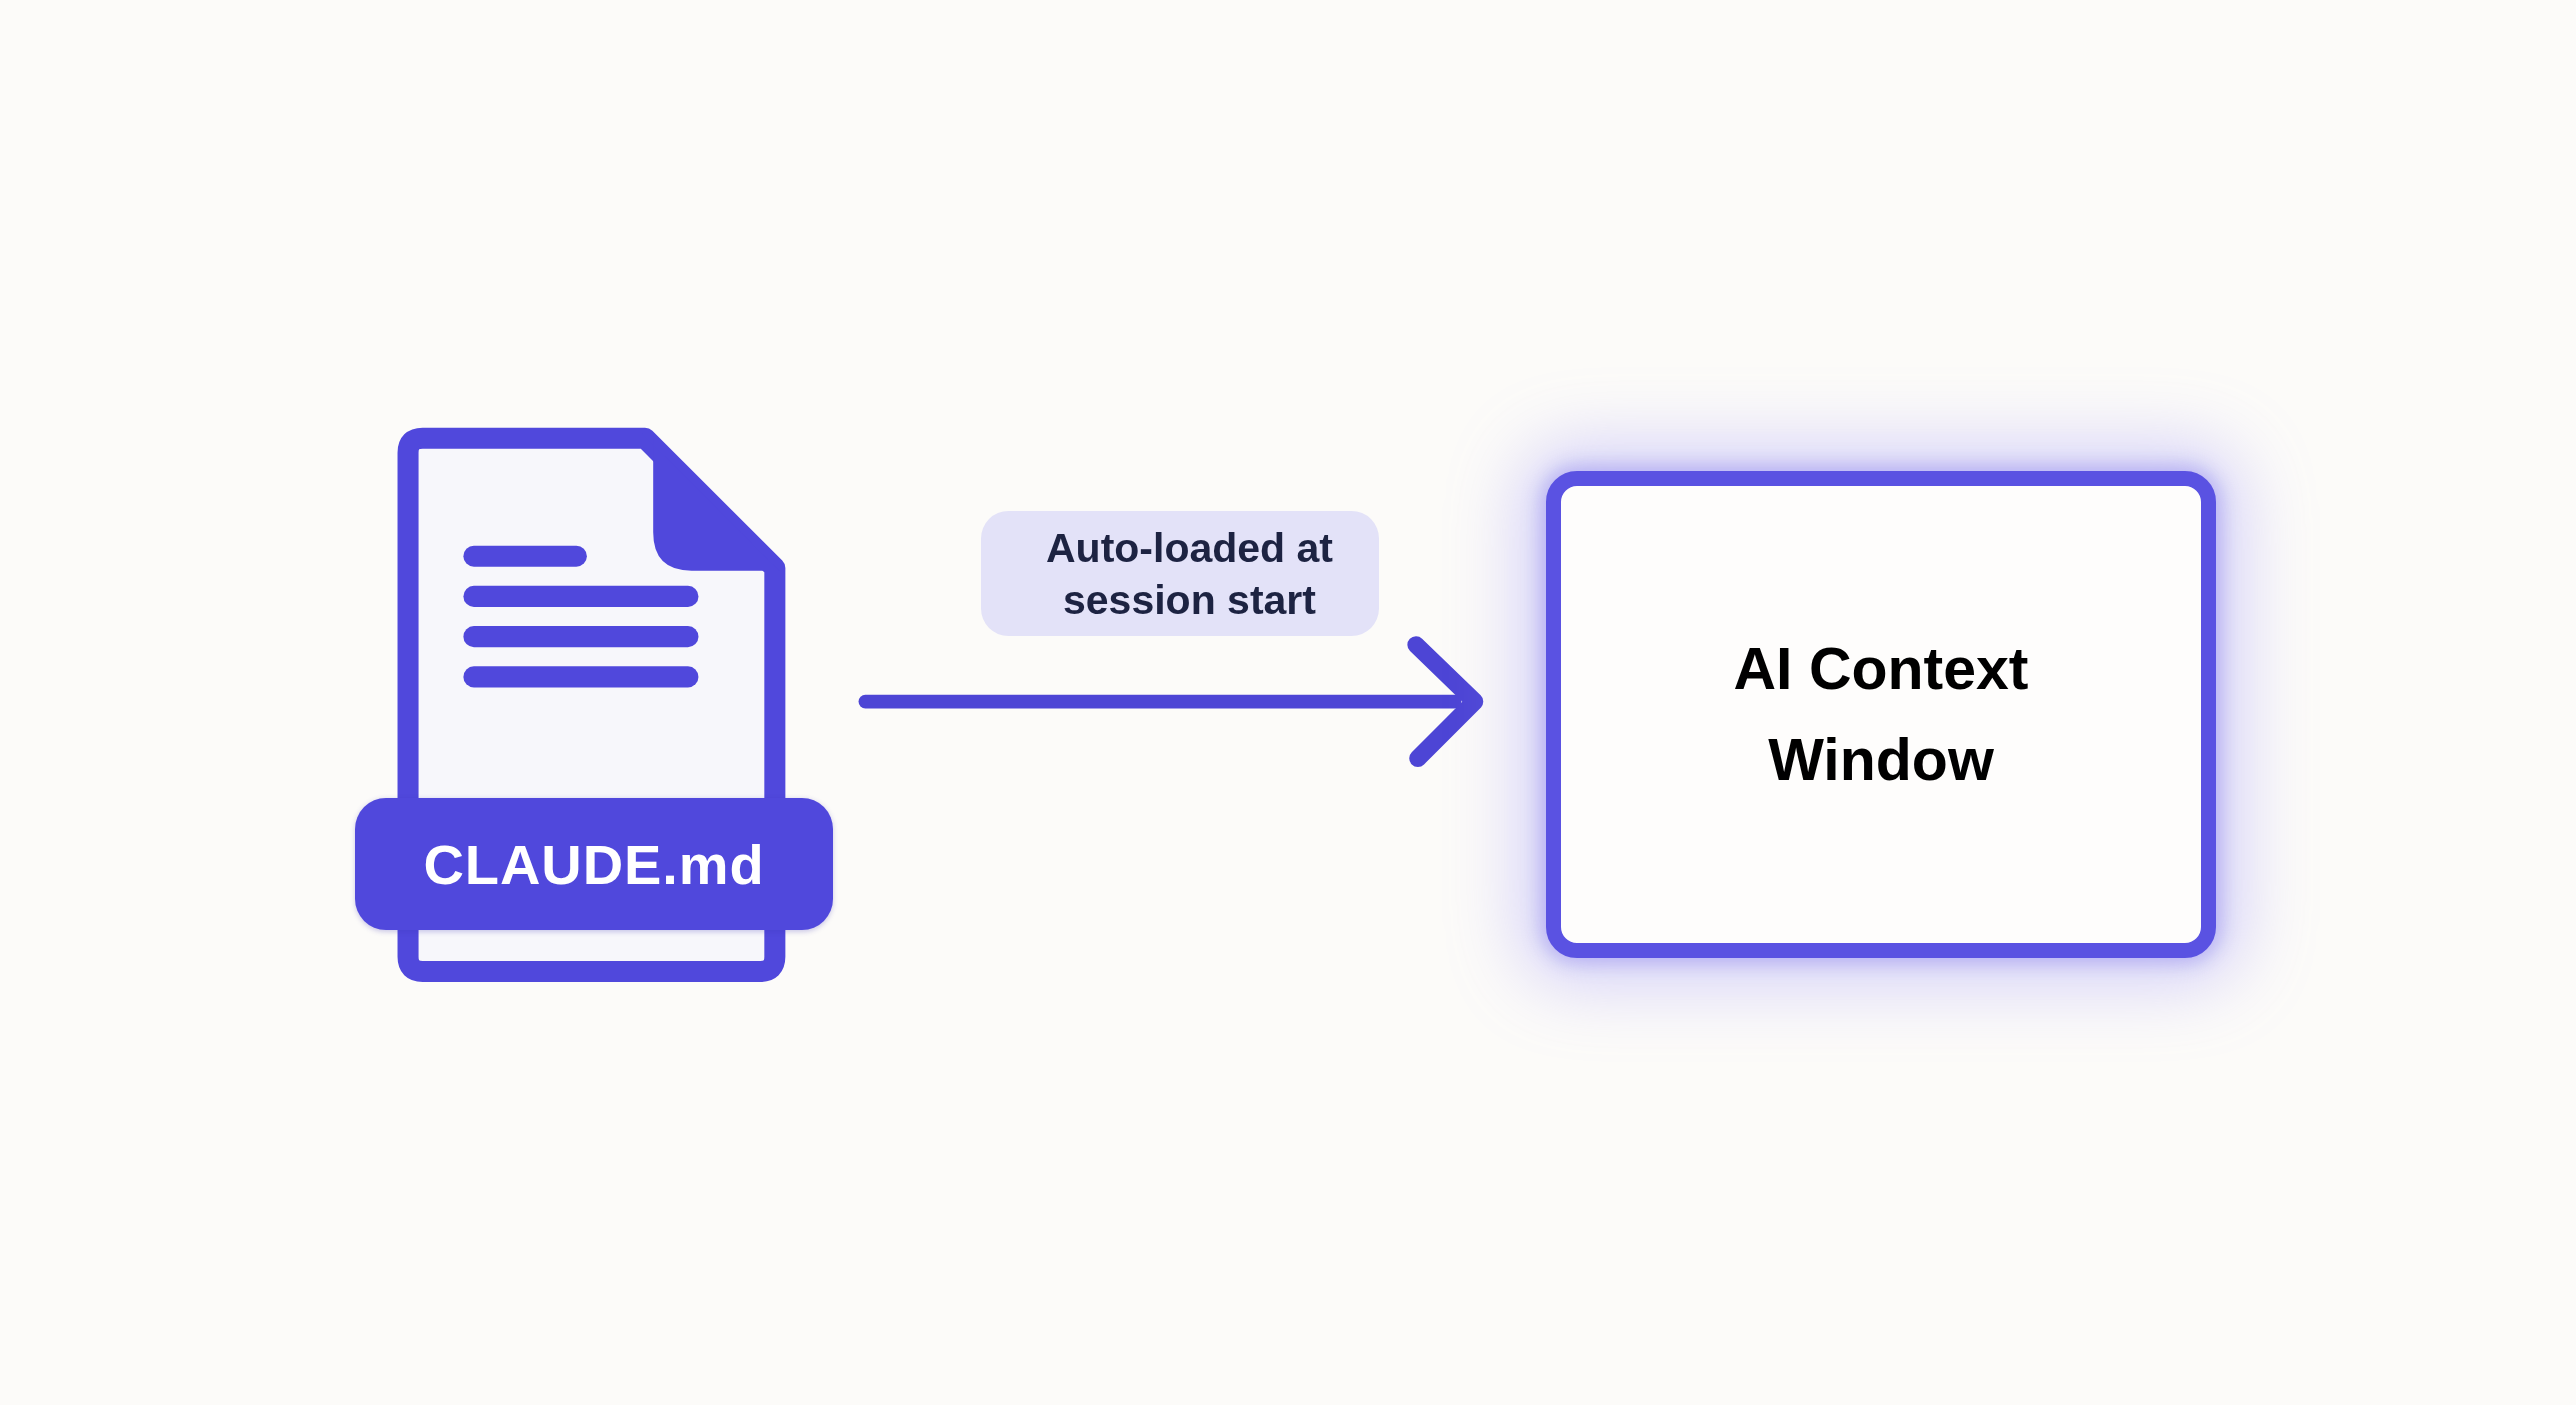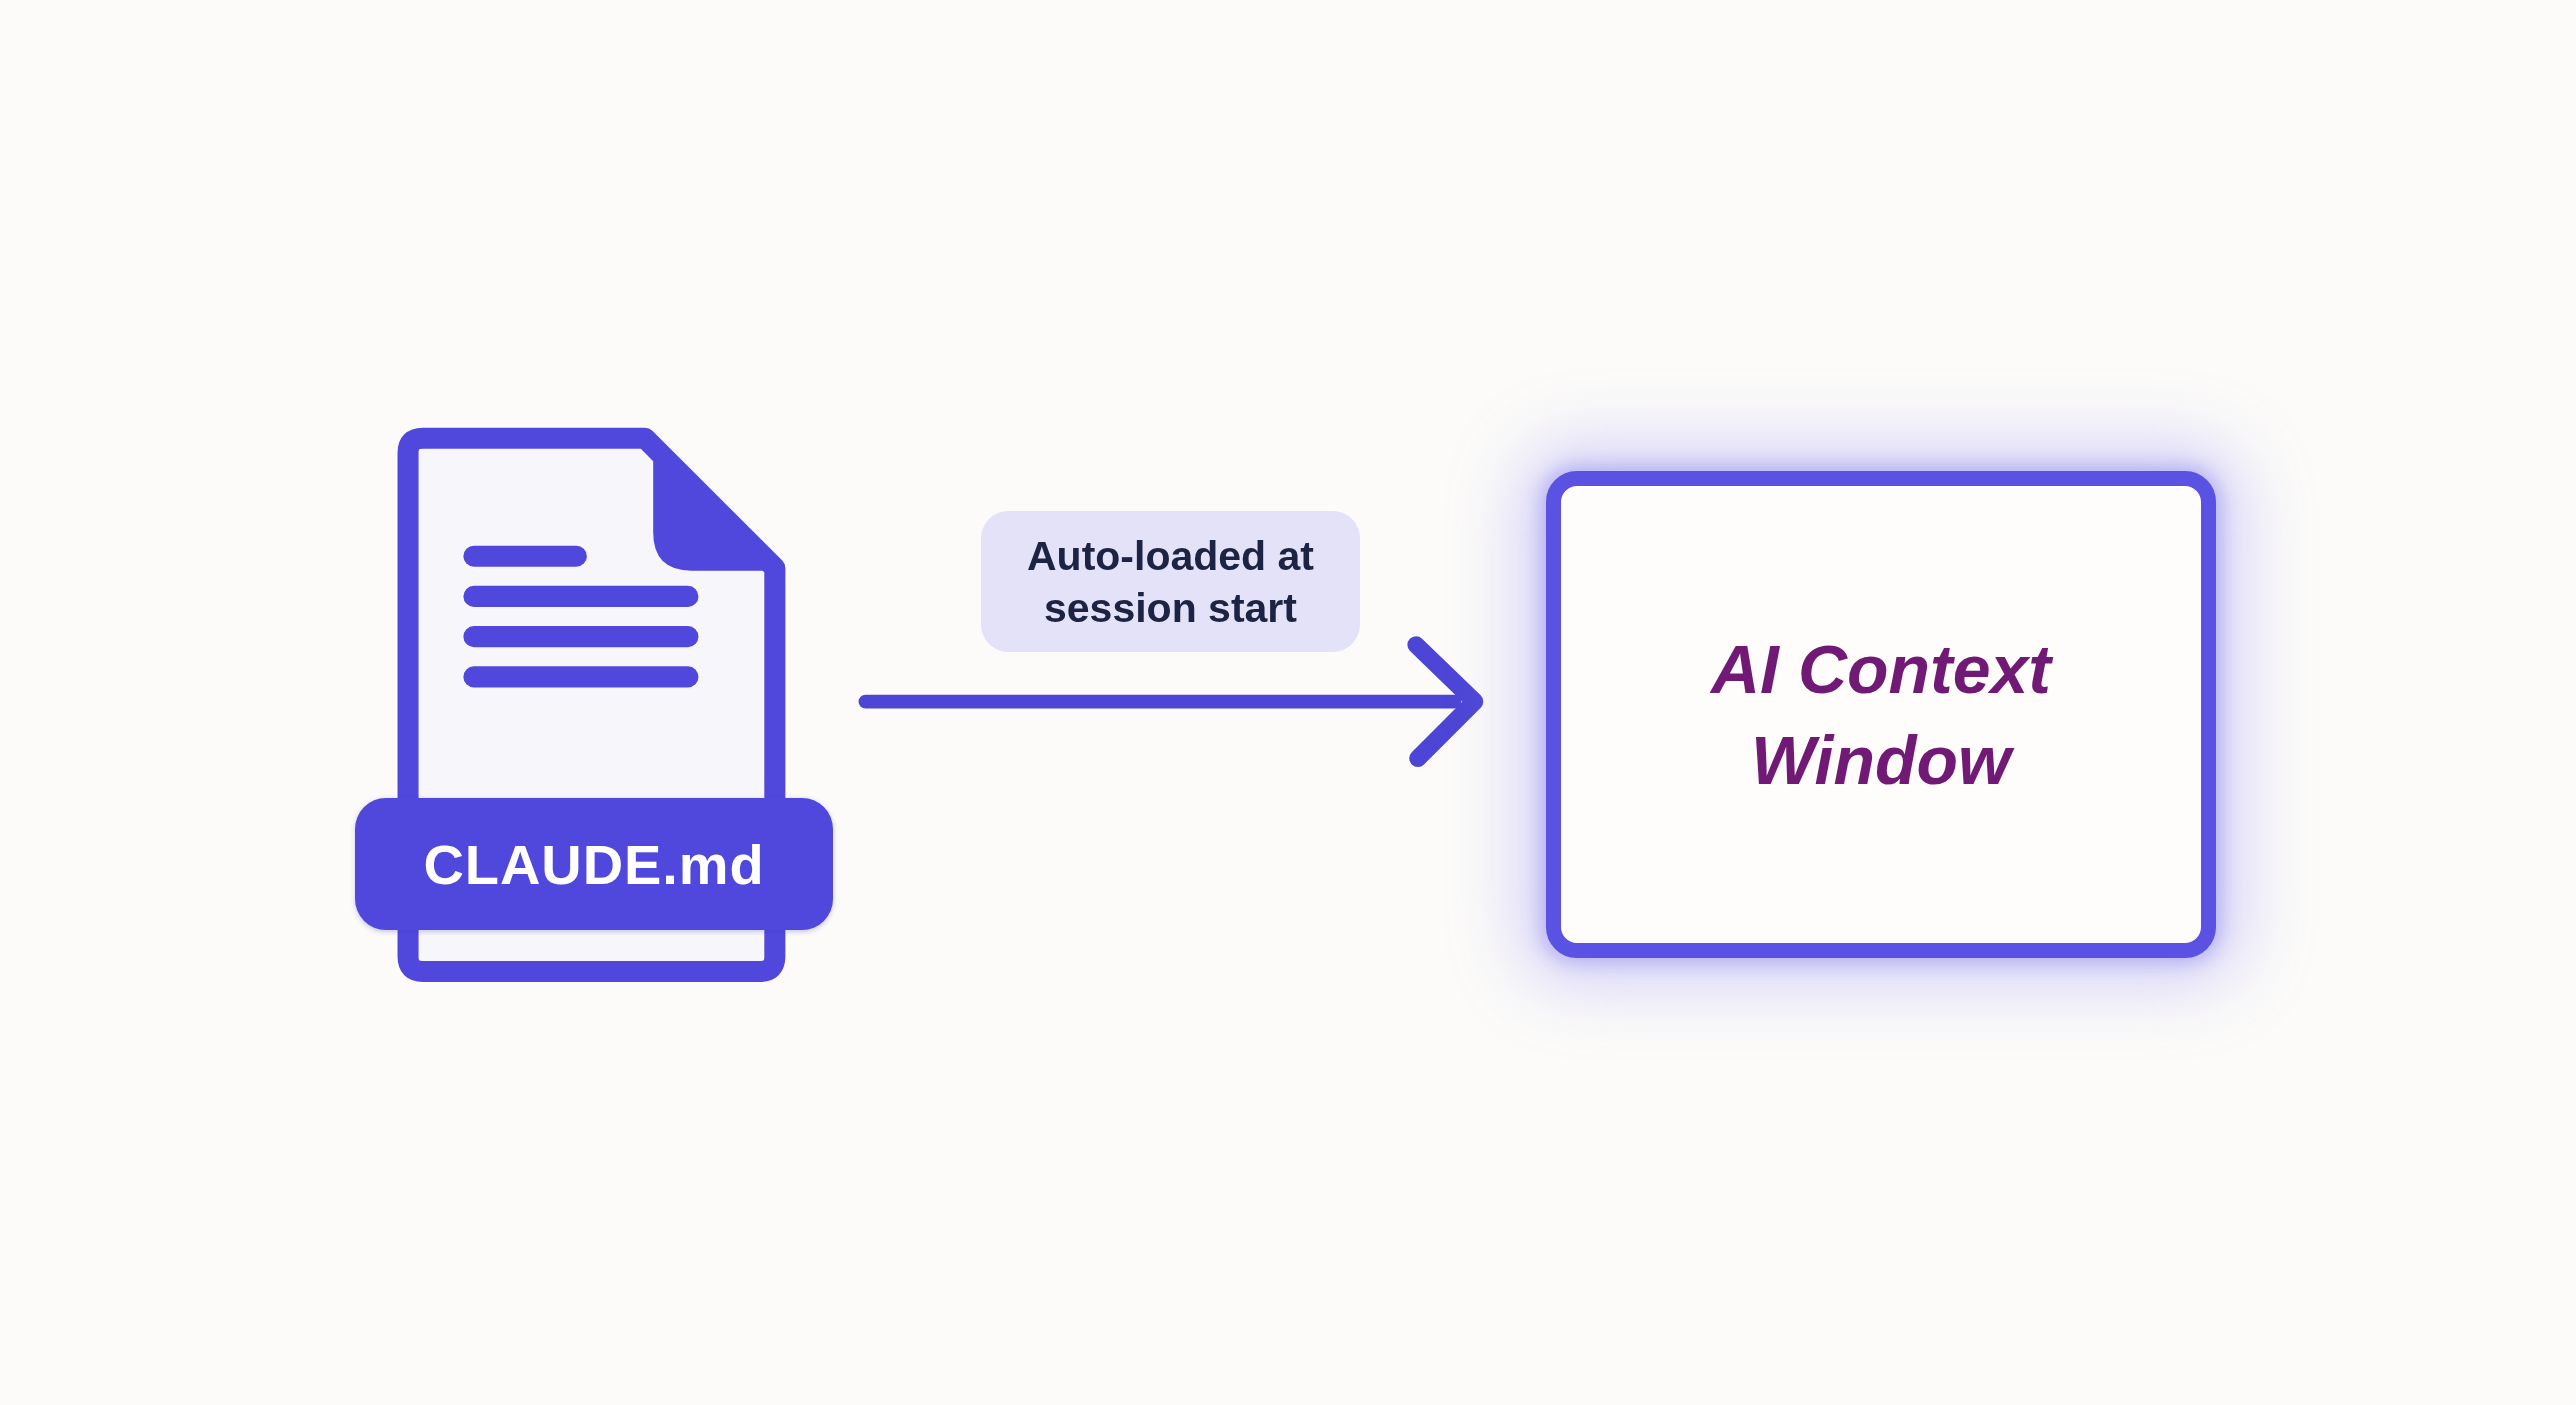--- a/index.html
+++ b/index.html
@@ -41,27 +41,28 @@
     font-size: 56px;
     font-weight: bold;
     letter-spacing: 0.9px;
     white-space: nowrap;
   }
   .annotation-pill {
     position: absolute;
     left: 981px;
     top: 511px;
     width: 379px;
-    height: 141px;
+    height: 125px;
     background: #e3e2f8;
     border-radius: 27.4px;
     display: flex;
     align-items: center;
     justify-content: center;
     text-align: center;
+    padding-left: 19px;
   }
   .annotation-pill span {
     color: #1d2342;
     font-size: 41px;
     line-height: 52px;
     font-weight: bold;
     white-space: pre-line;
   }
   .context-box {
     position: absolute;
@@ -75,26 +76,25 @@
     border-radius: 31px;
     box-shadow:
       0 0 18.3px 5.5px rgba(126, 118, 238, 0.40),
       0 0 69px 27.4px rgba(155, 148, 246, 0.38);
     display: flex;
     align-items: center;
     justify-content: center;
     text-align: center;
   }
   .context-box span {
-    color: #701a75;
-    font-size: 68px;
+    color: #000000;
+    font-size: 59px;
     line-height: 91px;
     font-weight: bold;
     white-space: pre-line;
-    font-style: italic;
   }
 </style>
 </head>
 <body>
 
 <div class="canvas">
 
   <svg class="layer-svg" viewBox="0 0 2816 1536">
 
     <g>

